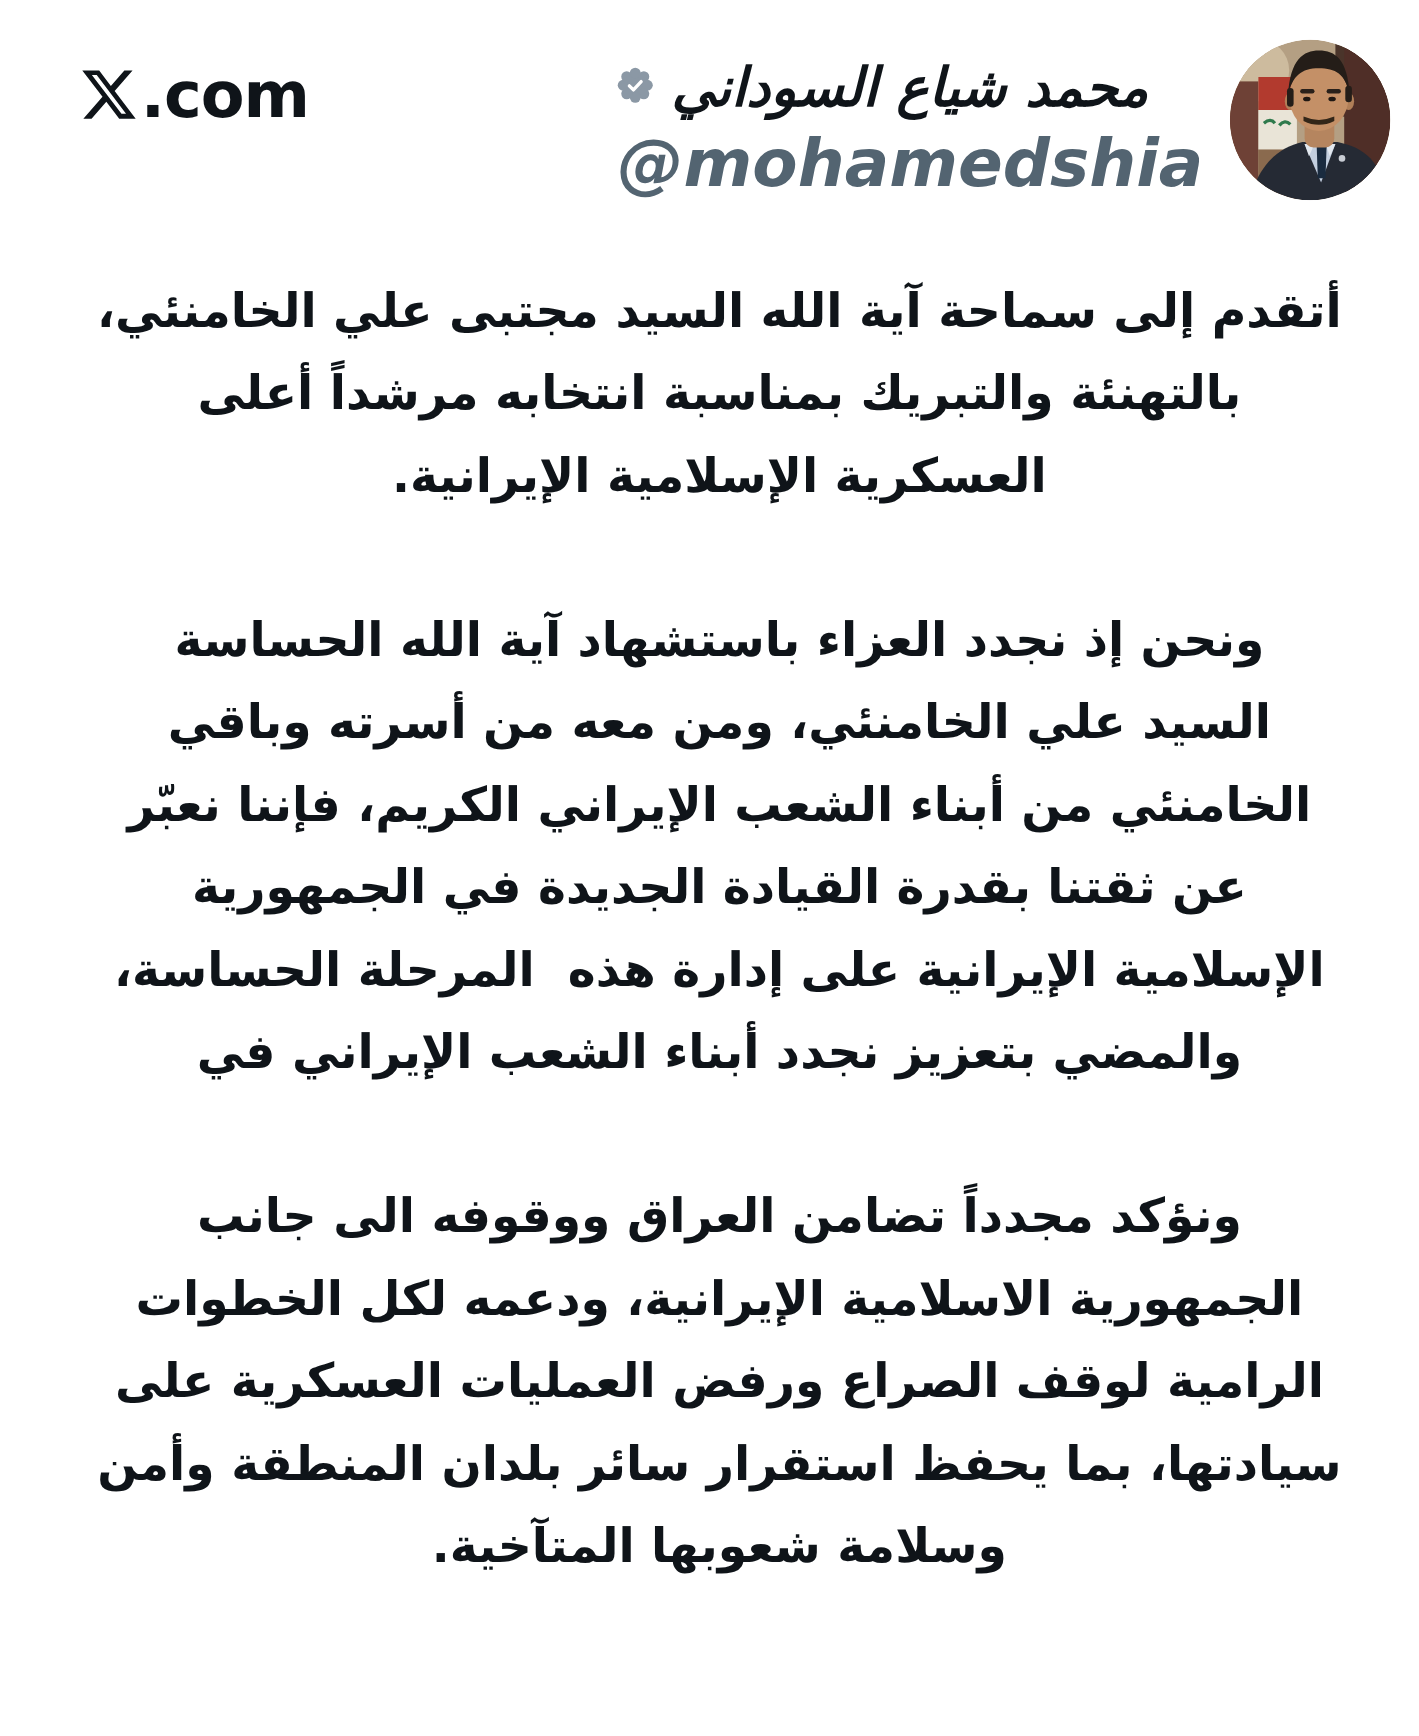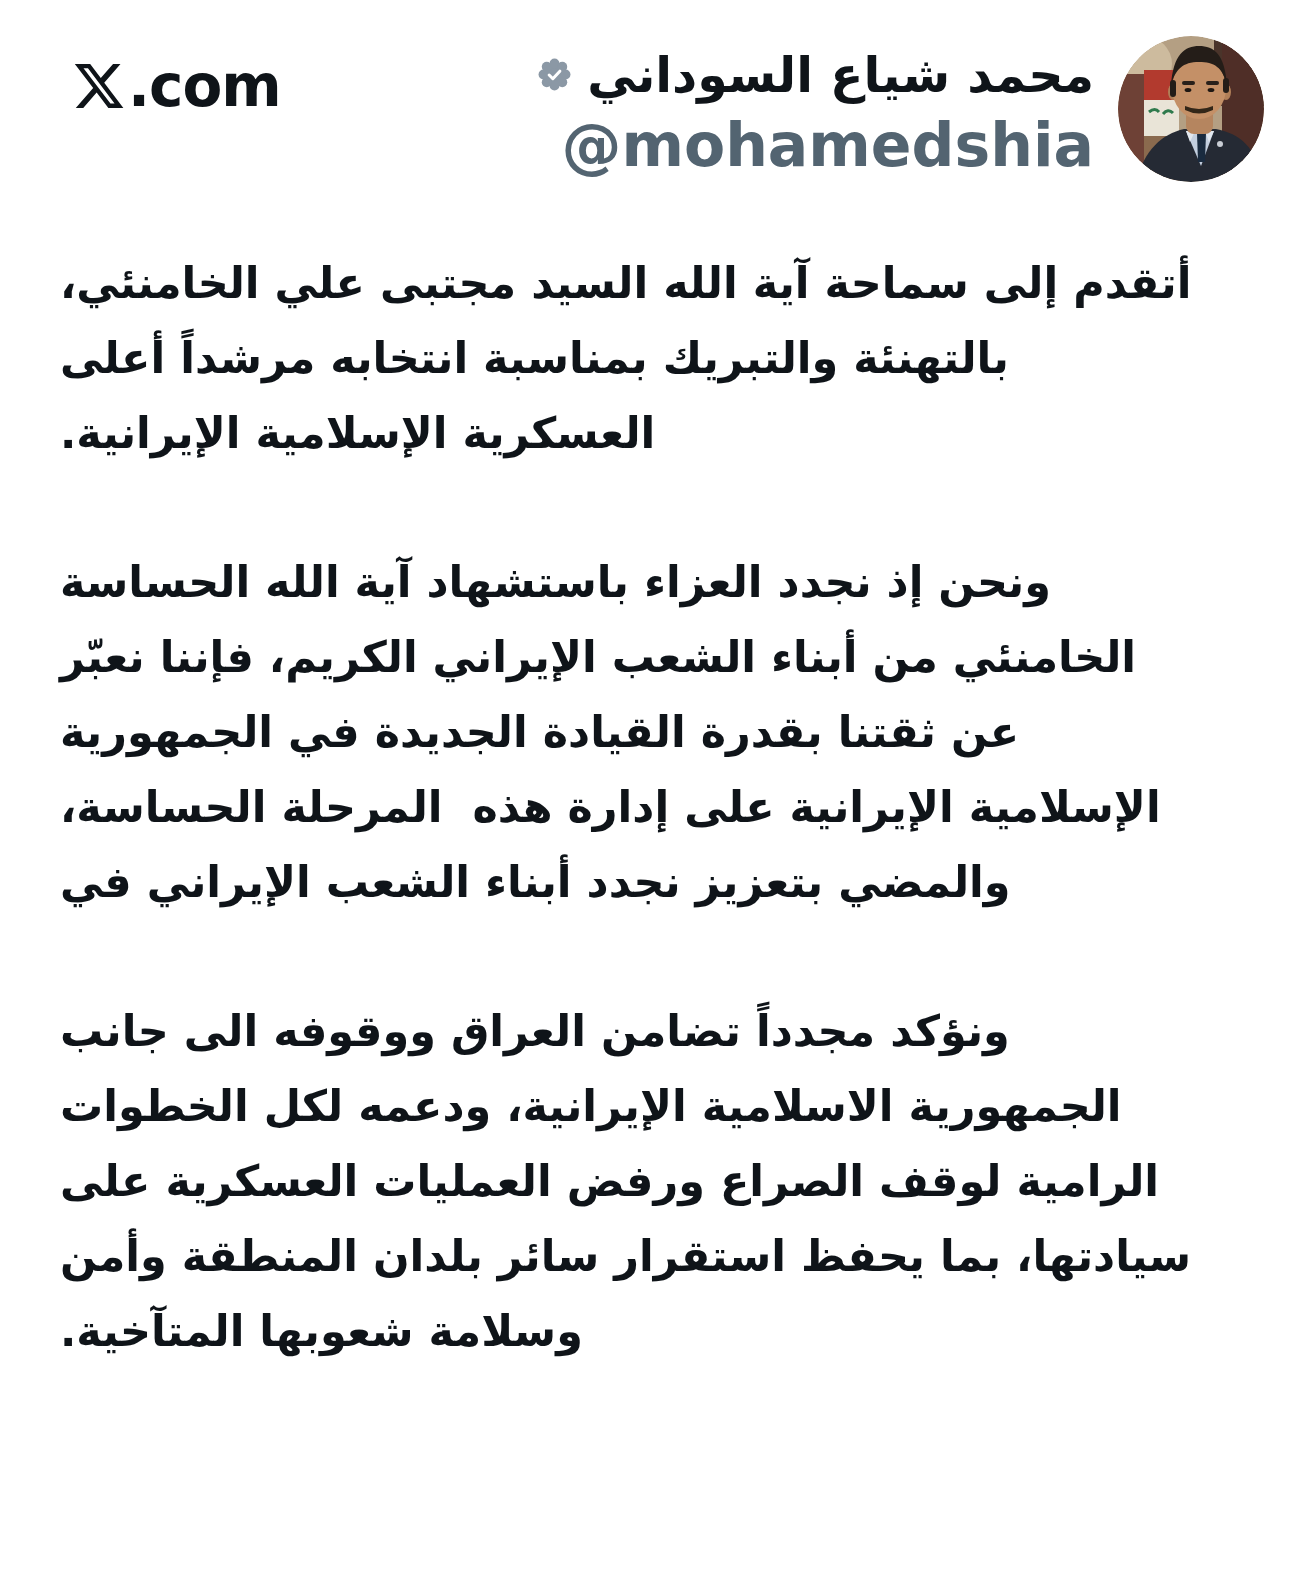--- a/index.html
+++ b/index.html
@@ -28,22 +28,23 @@
     align-items: center;
     margin-top: 16px;
     font-weight: bold;
     font-size: 58px;
     letter-spacing: -1px;
     color: #0f1419;
   }
   .brand svg { display: block; margin-right: 2px; }
   .user-block {
     display: flex;
-    align-items: center;
+    align-items: flex-end;
     gap: 24px;
+    font-style: italic;
   }
   .user-text {
     text-align: right;
     margin-top: 8px;
   }
   .name-row {
     display: flex;
     align-items: center;
     justify-content: flex-end;
     gap: 16px;
@@ -80,21 +81,21 @@
     margin-top: 64px;
     padding: 0 42px 0 40px;
     font-weight: bold;
     font-size: 43px;
     color: #0f1419;
   }
   .paragraph { margin-bottom: 74px; }
   .paragraph:last-child { margin-bottom: 0; }
   .line {
     display: block;
-    text-align: left;
+    text-align: center;
     line-height: 75px;
     white-space: pre; 
   }
 </style>
 </head>
 <body>
 
 <div class="page">
 
   <header class="header">
@@ -178,20 +179,21 @@
   <main class="post">
 
     <div class="paragraph">
       <span class="line">أتقدم إلى سماحة آية الله السيد مجتبى علي الخامنئي،</span>
       <span class="line">بالتهنئة والتبريك بمناسبة انتخابه مرشداً أعلى</span>
       <span class="line">العسكرية الإسلامية الإيرانية.</span>
     </div>
 
     <div class="paragraph">
       <span class="line">ونحن إذ نجدد العزاء باستشهاد آية الله الحساسة</span>
+      <span class="line">السيد علي الخامنئي، ومن معه من أسرته وباقي</span>
       <span class="line">الخامنئي من أبناء الشعب الإيراني الكريم، فإننا نعبّر</span>
       <span class="line">عن ثقتنا بقدرة القيادة الجديدة في الجمهورية</span>
       <span class="line">الإسلامية الإيرانية على إدارة هذه  المرحلة الحساسة،</span>
       <span class="line">والمضي بتعزيز نجدد أبناء الشعب الإيراني في</span>
     </div>
 
     <div class="paragraph">
       <span class="line">ونؤكد مجدداً تضامن العراق ووقوفه الى جانب</span>
       <span class="line">الجمهورية الاسلامية الإيرانية، ودعمه لكل الخطوات</span>
       <span class="line">الرامية لوقف الصراع ورفض العمليات العسكرية على</span>

